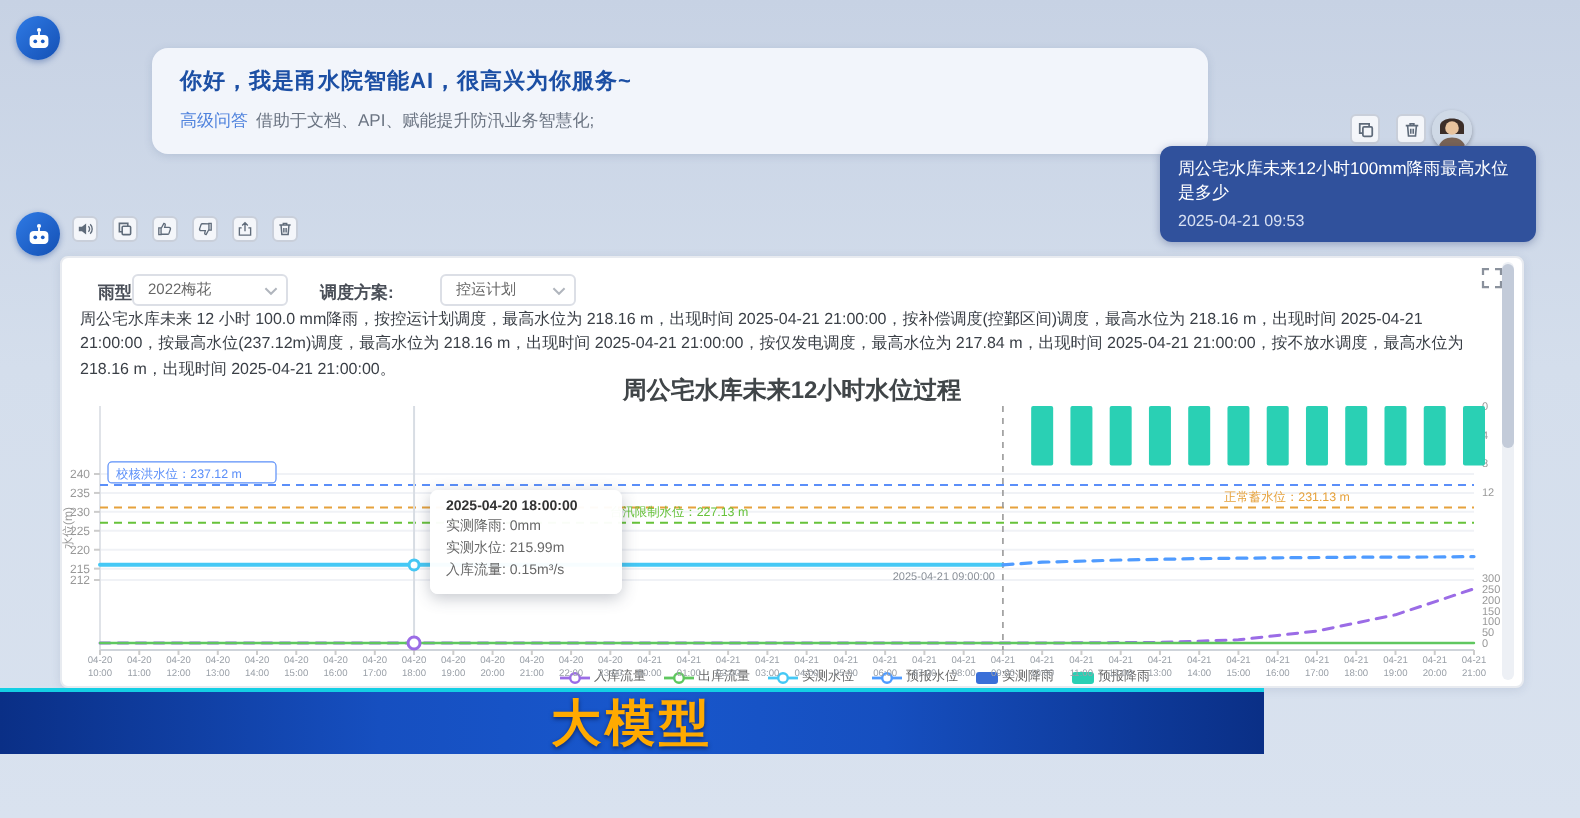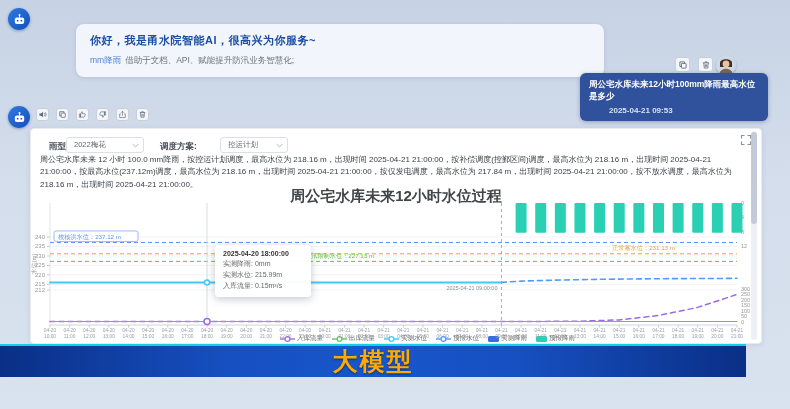--- a/index.html
+++ b/index.html
@@ -13,48 +13,48 @@
   .greeting{position:absolute;left:76px;top:24px;width:500px;background:#f2f5fb;border-radius:8px;
     padding:9px 14px 10px;box-shadow:0 1px 4px rgba(80,100,140,.18);}
   .greeting-title{font-size:11px;font-weight:bold;color:#1c4fa4;letter-spacing:.5px;}
   .greeting-sub{margin-top:7px;font-size:8.5px;color:#6b7482;}
   .greeting-sub .tag{color:#4f82dd;margin-right:4px;}
   .icon-btn{position:absolute;width:15px;height:15px;border:1px solid #c9cfda;border-radius:3px;
     background:#f4f6fa;display:flex;align-items:center;justify-content:center;box-sizing:border-box;}
   .user-avatar{position:absolute;left:716px;top:55px;width:20px;height:20px;border-radius:50%;overflow:hidden;
     box-shadow:0 1px 2px rgba(0,0,0,.3);}
   .user-bubble{position:absolute;left:580px;top:73px;width:188px;box-sizing:border-box;background:#30519c;
-    border-radius:6px;padding:6px 9px;color:#fff;box-shadow:0 1px 4px rgba(30,50,110,.35);font-weight:bold;}
+    border-radius:6px;padding:6px 9px;color:#fff;box-shadow:0 1px 4px rgba(30,50,110,.35);}
   .user-bubble .msg{font-size:8.5px;line-height:1.4;}
-  .user-bubble .time{font-size:8px;margin-top:3px;color:#d7e0f2;margin-left:20px;}
+  .user-bubble .time{font-size:8px;margin-top:3px;color:#d7e0f2;}
   
   .toolbar-btn{position:absolute;top:108px;width:13px;height:13px;border:1px solid #c9cfda;border-radius:3px;
     background:#f4f6fa;display:flex;align-items:center;justify-content:center;box-sizing:border-box;}
   
   .panel{position:absolute;left:30px;top:128px;width:732px;height:216px;background:#ffffff;
     border:1px solid #e8ebf0;border-radius:4px;box-sizing:border-box;box-shadow:0 1px 5px rgba(80,100,140,.15);}
   .filter-label{position:absolute;top:141px;font-size:8.5px;color:#4a4f58;font-weight:bold;}
   .select{position:absolute;top:137px;height:16px;border:1px solid #dcdfe6;border-radius:3px;background:#fff;
     font-size:7.5px;color:#666;display:flex;align-items:center;padding:0 16px 0 7px;box-sizing:border-box;}
   .select svg{position:absolute;right:4px;top:5px;}
   .summary{position:absolute;left:40px;top:154px;width:712px;font-size:8px;line-height:1.55;color:#3a3f46;}
   .chart-title{position:absolute;left:30px;top:187px;width:732px;text-align:center;
-    font-size:15px;font-weight:bold;color:#404548;}
+    font-size:12px;font-weight:bold;color:#404548;}
   .legend{position:absolute;left:280px;top:334px;display:flex;gap:9px;align-items:center;}
   .legend .item{display:flex;align-items:center;gap:2px;font-size:6.5px;color:#666;cursor:pointer;}
   .tooltip{position:absolute;left:215px;top:245px;width:96px;background:rgba(255,255,255,.96);
     border-radius:4px;box-shadow:0 2px 8px rgba(60,70,90,.3);padding:5px 8px;box-sizing:border-box;z-index:5;}
   .tt-title{font-size:7px;font-weight:bold;color:#333;margin-bottom:2px;}
   .tt-row{font-size:7px;color:#666;line-height:1.55;}
   .scroll-track{position:absolute;left:751px;top:131px;width:6px;height:209px;background:#edf0f5;border-radius:3px;}
   .scroll-thumb{position:absolute;left:0;top:1px;width:6px;height:92px;background:#c3cbd9;border-radius:3px;}
   .fullscreen{position:absolute;left:740px;top:132px;width:12px;height:12px;}
   #chart-svg{position:absolute;left:0;top:0;pointer-events:none;z-index:2;}
   
-  .banner{position:absolute;left:0;top:344px;width:746px;height:33px;
+  .banner{position:absolute;left:0;top:344px;width:632px;height:33px;
     background:linear-gradient(90deg,#0a2f86 0%,#164fc0 30%,#1857cc 50%,#164fc0 70%,#0a2f86 100%);
     border-top:2px solid #14cfe4;box-sizing:border-box;display:flex;align-items:center;justify-content:center;
     font-size:25px;font-weight:bold;letter-spacing:2px;color:#fff;text-shadow:0 1px 2px rgba(0,0,30,.5);}
   .banner .hl{color:#ffaa00;}
 </style>
 </head>
 <body>
 
 <div class="stage">
 
@@ -63,21 +63,21 @@
       <circle cx="8" cy="3.2" r="1.1" fill="#fff"></circle>
         <path d="M8 4.2v1.6" stroke="#fff" stroke-width="1"></path>
       <rect x="3" y="5.8" width="10" height="7" rx="2.2" fill="#fff"></rect>
       <circle cx="6" cy="9.2" r="1" fill="#1a5cc4"></circle>
         <circle cx="10" cy="9.2" r="1" fill="#1a5cc4"></circle>
     </svg>
   </div>
   <div class="greeting">
     <div class="greeting-title">你好，我是甬水院智能AI，很高兴为你服务~</div>
     <div class="greeting-sub">
-      <span class="tag">mm降雨</span><span>借助于文档、API、赋能提升防汛业务智慧化;</span>
+      <span class="tag">高级问答</span><span>借助于文档、API、赋能提升防汛业务智慧化;</span>
     </div>
   </div>
 
   <div class="icon-btn" style="left:675px;top:57px;">
     <svg width="10" height="10" viewBox="0 0 16 16">
       <rect x="5.5" y="5.5" width="7.5" height="7.5" rx="1" fill="none" stroke="#5f6b7a" stroke-width="1.4"></rect>
       <path d="M10.5 5.5V3H3v7.5h2.5" fill="none" stroke="#5f6b7a" stroke-width="1.4"></path>
     </svg>
   </div>
   <div class="icon-btn" style="left:698px;top:57px;">

